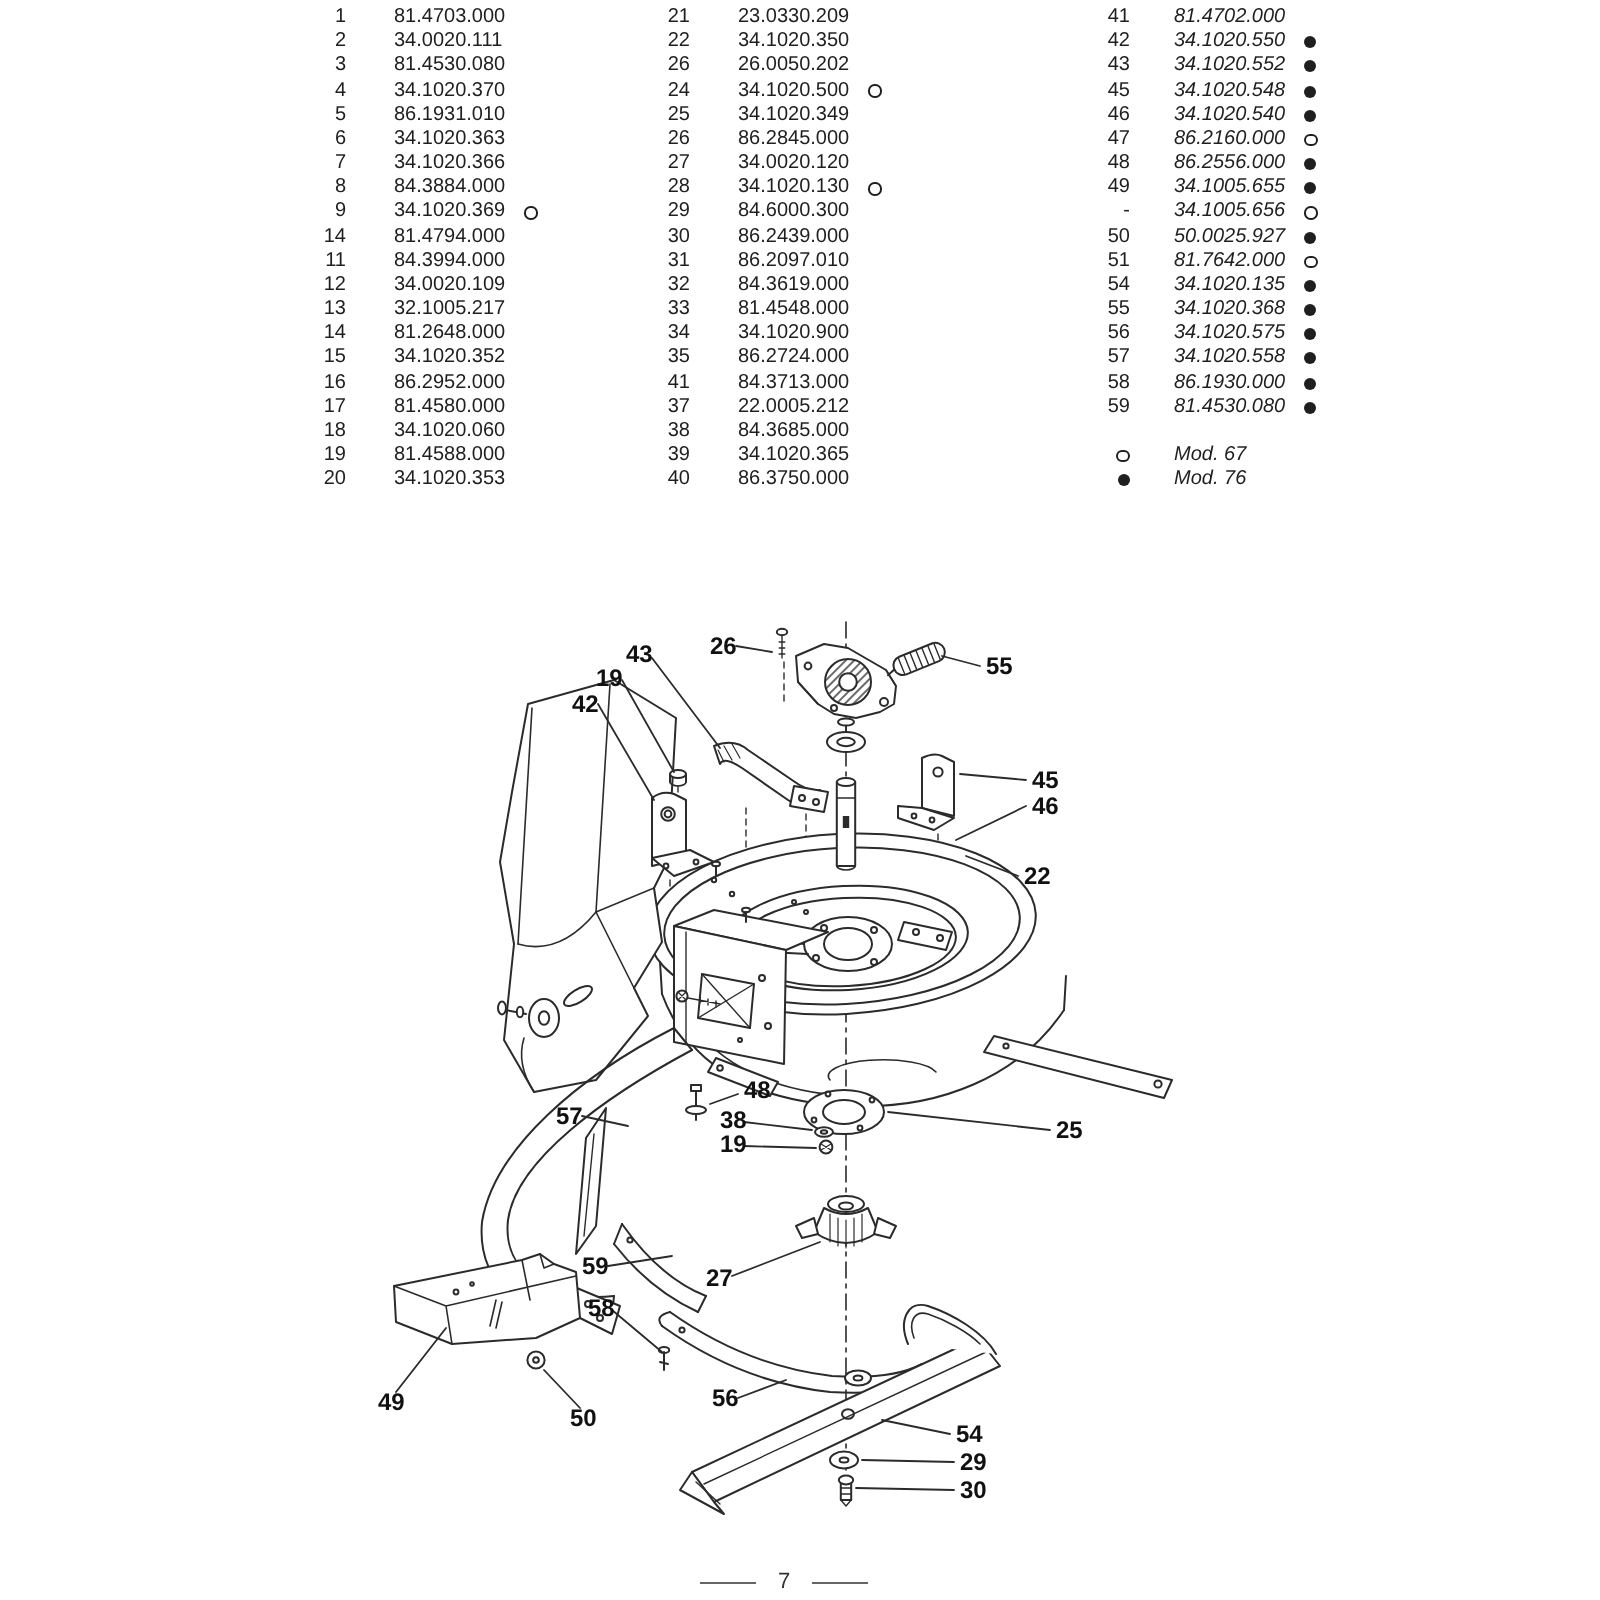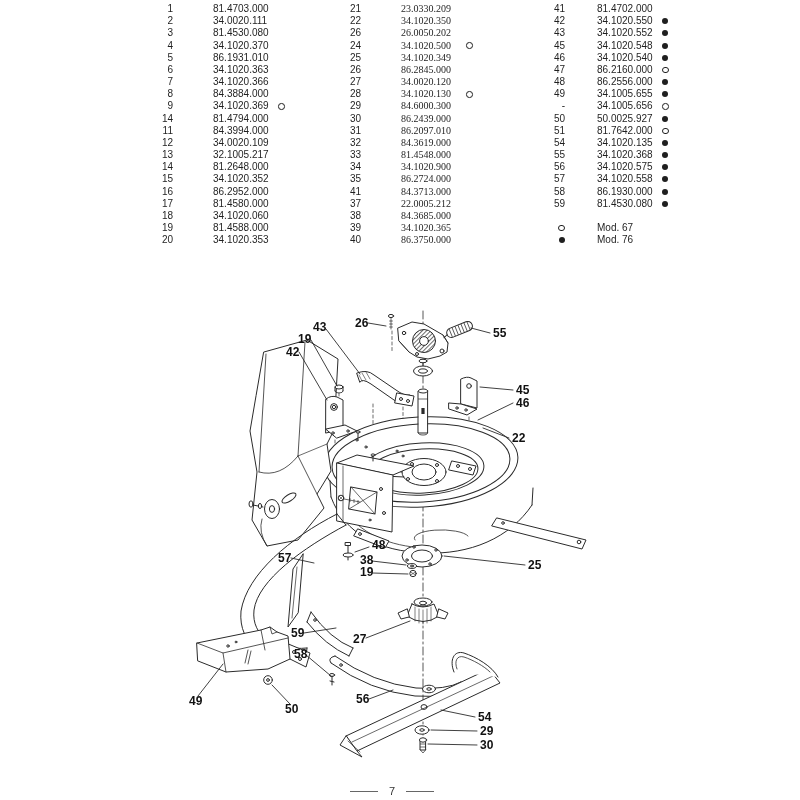--- a/index.html
+++ b/index.html
@@ -2,27 +2,27 @@
 <html><head>
 <meta charset="utf-8">
 <style>
   html,body{margin:0;padding:0;}
   body{
     width:800px;height:800px;position:relative;background:#ffffff;
     font-family:"Liberation Sans", sans-serif;color:#1f1f1f;overflow:hidden;
   }
   .pcol{position:absolute;top:3px;}
   #col1{left:140px;}
-  #col2{left:328px;}
+  #col2{left:312px;}
   #col3{left:532px;}
   .prow{display:flex;align-items:center;height:12.18px;font-size:10px;line-height:12px;}
   .idx{width:33px;text-align:right;display:flex;justify-content:flex-end;align-items:center;}
-  .pn{margin-left:40px;width:62px;white-space:nowrap;}
-  #col2 .pn{font-family:Liberation Serif, serif;}
-  #col3 .pn{margin-left:32px;}
+  .pn{margin-left:24px;width:62px;white-space:nowrap;}
+  #col2 .pn{}
+  #col3 .pn{margin-left:22px;font-style:italic;}
   .mk{display:inline-block;width:6px;height:6px;border-radius:50%;margin-left:3px;flex:none;}
   .mk.open{border:1.2px solid #1f1f1f;width:4.6px;height:4.6px;background:#fff;}
   .mk.filled{background:#1f1f1f;}
   #diagram{position:absolute;left:0;top:290px;}
   #diagram .callout{font-family:"Liberation Sans",sans-serif;font-size:12px;font-weight:bold;fill:#111;}
   .footer{position:absolute;left:350px;top:785px;width:120px;display:flex;align-items:center;gap:11px;font-size:11px;color:#333;}
   .footer .rule{display:inline-block;width:28px;border-top:1.2px solid #666;height:0;}
 </style>
 </head>
 <body>

